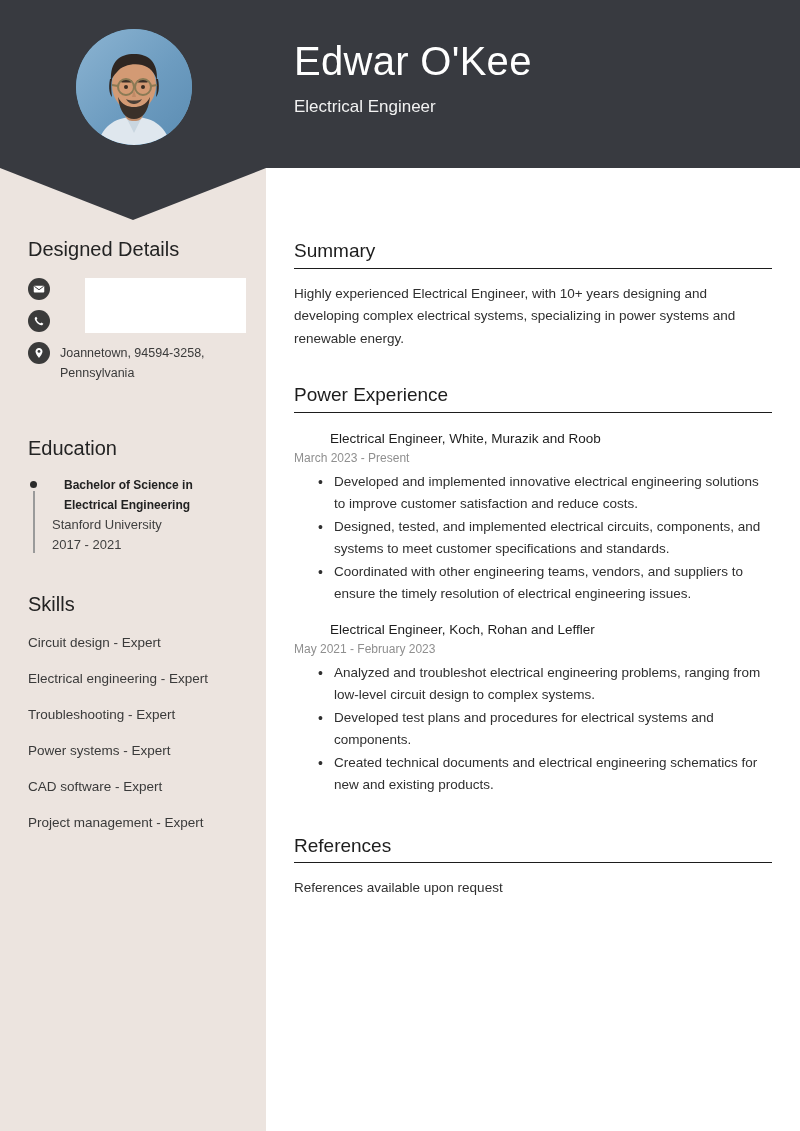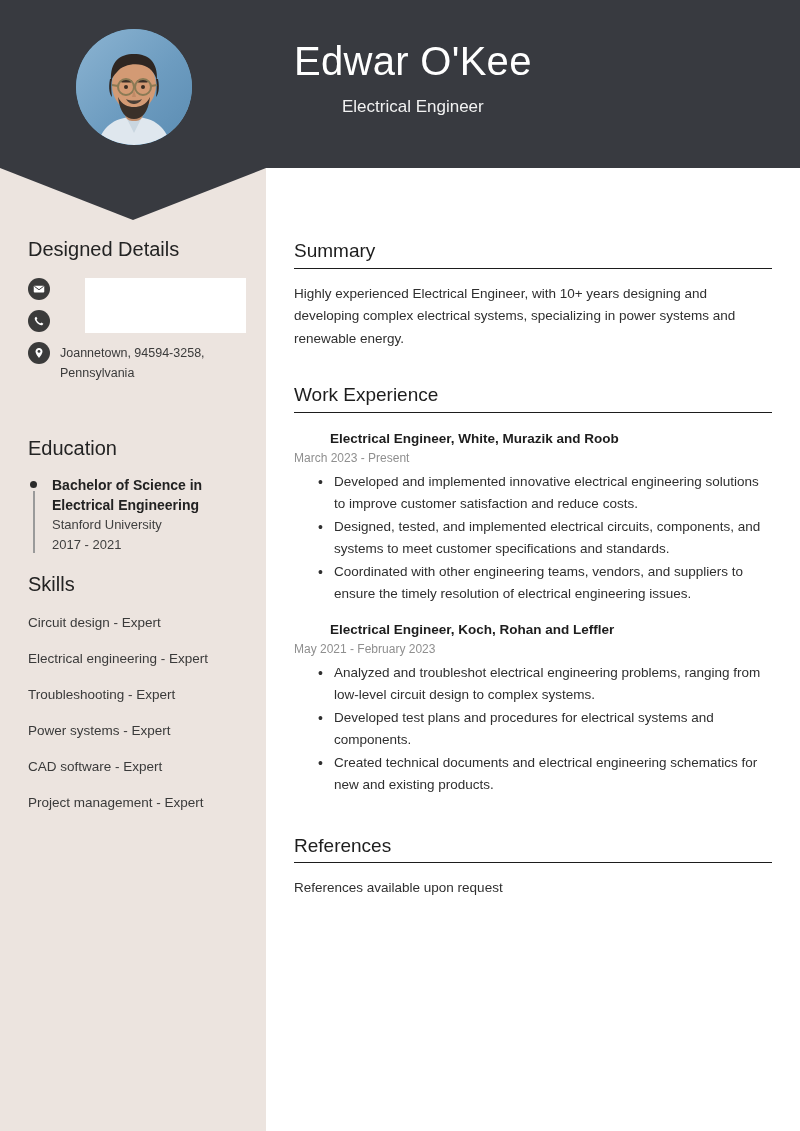--- a/index.html
+++ b/index.html
@@ -82,21 +82,20 @@
     color: #ffffff;
     letter-spacing: 0.3px;
     line-height: 1.18;
   }
   .job-title {
     margin: 12px 0 0 0;
     font-size: 17px;
     font-weight: 400;
     color: #f2f2f2;
     line-height: 1.2;
-    text-align: center;
   }
 
   
   .sidebar-content {
     position: absolute;
     left: 0;
     top: 236px;
     width: 266px;
     padding: 0 28px;
     box-sizing: border-box;
@@ -164,33 +163,34 @@
   }
   .edu-line {
     position: absolute;
     left: 5px;
     top: 16px;
     width: 1.5px;
     height: 62px;
     background: #9a9a9a;
   }
   .edu-degree {
-    font-size: 14px;
+    font-size: 12px;
     font-weight: 700;
     line-height: 20px;
     color: #222222;
+    margin-left: 12px;
   }
   .edu-school,
   .edu-years {
     font-size: 13px;
     line-height: 20px;
     color: #3f3f3f;
   }
 
-  .skills-heading { margin-top: 16px; }
+  .skills-heading { margin-top: 36px; }
   .skill-item {
     font-size: 13.5px;
     line-height: 20px;
     color: #3a3a3a;
     margin-top: 16px;
   }
 
   
   .main {
     position: absolute;
@@ -214,21 +214,21 @@
     font-size: 13.5px;
     line-height: 22.5px;
     color: #2f2f2f;
   }
 
   .work-section { margin-top: 32px; }
   .job { margin-top: 14px; }
   .job:first-of-type { margin-top: 16px; }
   .job-header {
     font-size: 13.5px;
-    font-weight: 700;
+    font-weight: 400;
     color: #1d1d1d;
     line-height: 19px;
     padding-left: 36px;
   }
   .job-dates {
     font-size: 12px;
     color: #8f8f8f;
     line-height: 18px;
     margin-top: 1px;
   }
@@ -383,21 +383,21 @@
   </div>
 
   <div class="main">
 
     <div class="section">
       <h2 class="section-heading">Summary</h2>
       <p class="summary-text">Highly experienced Electrical Engineer, with 10+ years designing and developing complex electrical systems, specializing in power systems and renewable energy.</p>
     </div>
 
     <div class="section work-section">
-      <h2 class="section-heading">Work Experience</h2>
+      <h2 class="section-heading">Power Experience</h2>
 
       <div class="job">
         <div class="job-header">Electrical Engineer, White, Murazik and Roob</div>
         <div class="job-dates">March 2023 - Present</div>
         <ul class="job-bullets">
           <li>Developed and implemented innovative electrical engineering solutions to improve customer satisfaction and reduce costs.</li>
           <li>Designed, tested, and implemented electrical circuits, components, and systems to meet customer specifications and standards.</li>
           <li>Coordinated with other engineering teams, vendors, and suppliers to ensure the timely resolution of electrical engineering issues.</li>
         </ul>
       </div>

